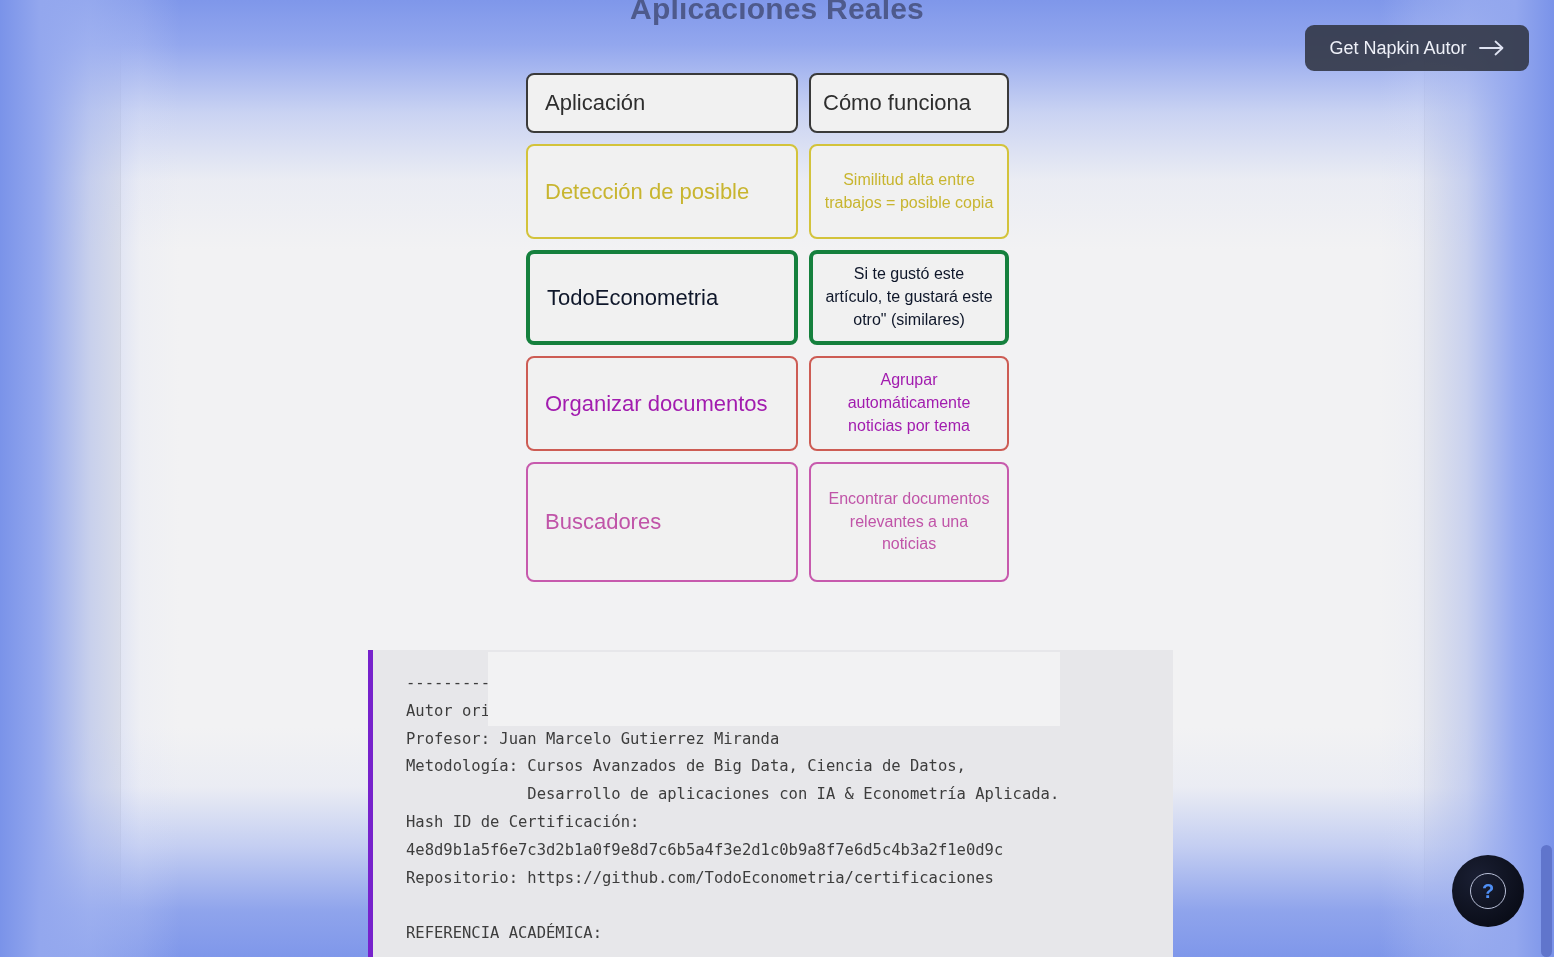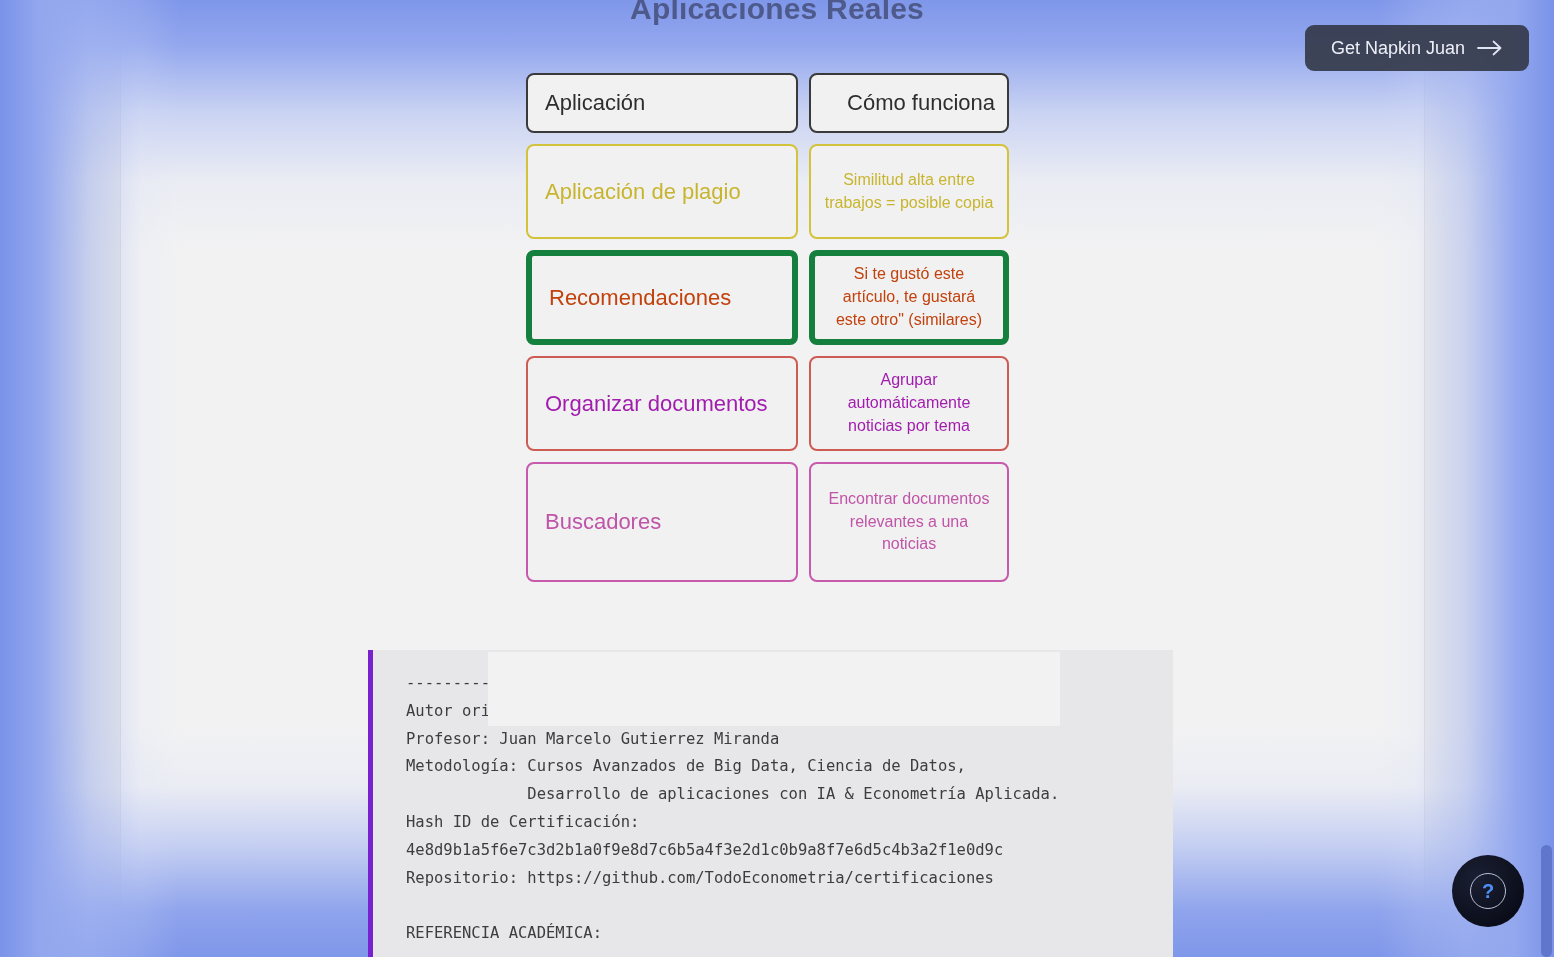--- a/index.html
+++ b/index.html
@@ -69,29 +69,29 @@
     z-index:4;
   }
   .row { display:flex; }
   .cell {
     background:#f1f1f1;
     border-radius:8px;
     display:flex; align-items:center;
     box-sizing:border-box;
   }
   .cell.col-a { width:272px; padding-left:17px; }
-  .cell.col-b { width:200px; justify-content:flex-end; text-align:center; padding:12px 12px; }
+  .cell.col-b { width:200px; justify-content:flex-start; text-align:center; padding:12px 12px; }
   .gap-x { width:11px; flex:0 0 11px; }
   .gap-y { height:11px; }
 
   .hdr { height:60px; border:2px solid #3a3a3a; color:#2e2e2e; font-size:22px; }
   .hdr.col-b { font-size:22px; }
 
   .r-plagio  { border:2px solid #d3c33b; color:#c8b52f; }
-  .r-recom   { border:6px solid #15803d; color:#c2410c; }
+  .r-recom   { border:4px solid #15803d; color:#0f172a; }
   .r-organiz { border:2px solid #cd5c54; color:#a21caf; }
   .r-busc    { border:2px solid #c75aad; color:#c054a8; }
 
   .body-cell { height:95px; }
   .body-cell.col-a { font-size:22px; }
   .body-cell.col-b { font-size:16px; line-height:1.42; }
   .body-cell.tall  { height:120px; }
 
   
   #codeblock {
@@ -176,33 +176,33 @@
       <div class="gap-x"></div>
       <div class="cell col-b hdr">
         <span>Cómo funciona</span>
       </div>
     </div>
 
     <div class="gap-y"></div>
 
     <div class="row">
       <div class="cell col-a body-cell r-plagio">
-        <span>Aplicación de plagio</span>
+        <span>Detección de posible</span>
       </div>
       <div class="gap-x"></div>
       <div class="cell col-b body-cell r-plagio">
         <span>Similitud alta entre trabajos = posible copia</span>
       </div>
     </div>
 
     <div class="gap-y"></div>
 
     <div class="row">
       <div class="cell col-a body-cell r-recom">
-        <span>Recomendaciones</span>
+        <span>TodoEconometria</span>
       </div>
       <div class="gap-x"></div>
       <div class="cell col-b body-cell r-recom">
         <span>Si te gustó este artículo, te gustará este otro" (similares)</span>
       </div>
     </div>
 
     <div class="gap-y"></div>
 
     <div class="row">
@@ -244,21 +244,21 @@
   </div>
 
   <div id="glow-top"></div>
   <div id="glow-bottom"></div>
   <div id="glow-left"></div>
   <div id="glow-right"></div>
 
   <div id="title">Aplicaciones Reales</div>
 
   <div id="napkin-btn">
-    <span>Get Napkin Juan</span>
+    <span>Get Napkin Autor</span>
     <span class="arrow">
       <svg width="26" height="16" viewBox="0 0 26 16" fill="none">
         <path d="M1 8 H23" stroke="#dfe3f2" stroke-width="1.8" stroke-linecap="round"></path>
         <path d="M16.5 1.5 L23.5 8 L16.5 14.5" stroke="#dfe3f2" stroke-width="1.8" stroke-linecap="round" stroke-linejoin="round" fill="none"></path>
       </svg>
     </span>
   </div>
 
   <div id="help-btn">
     <div id="help-ring">

